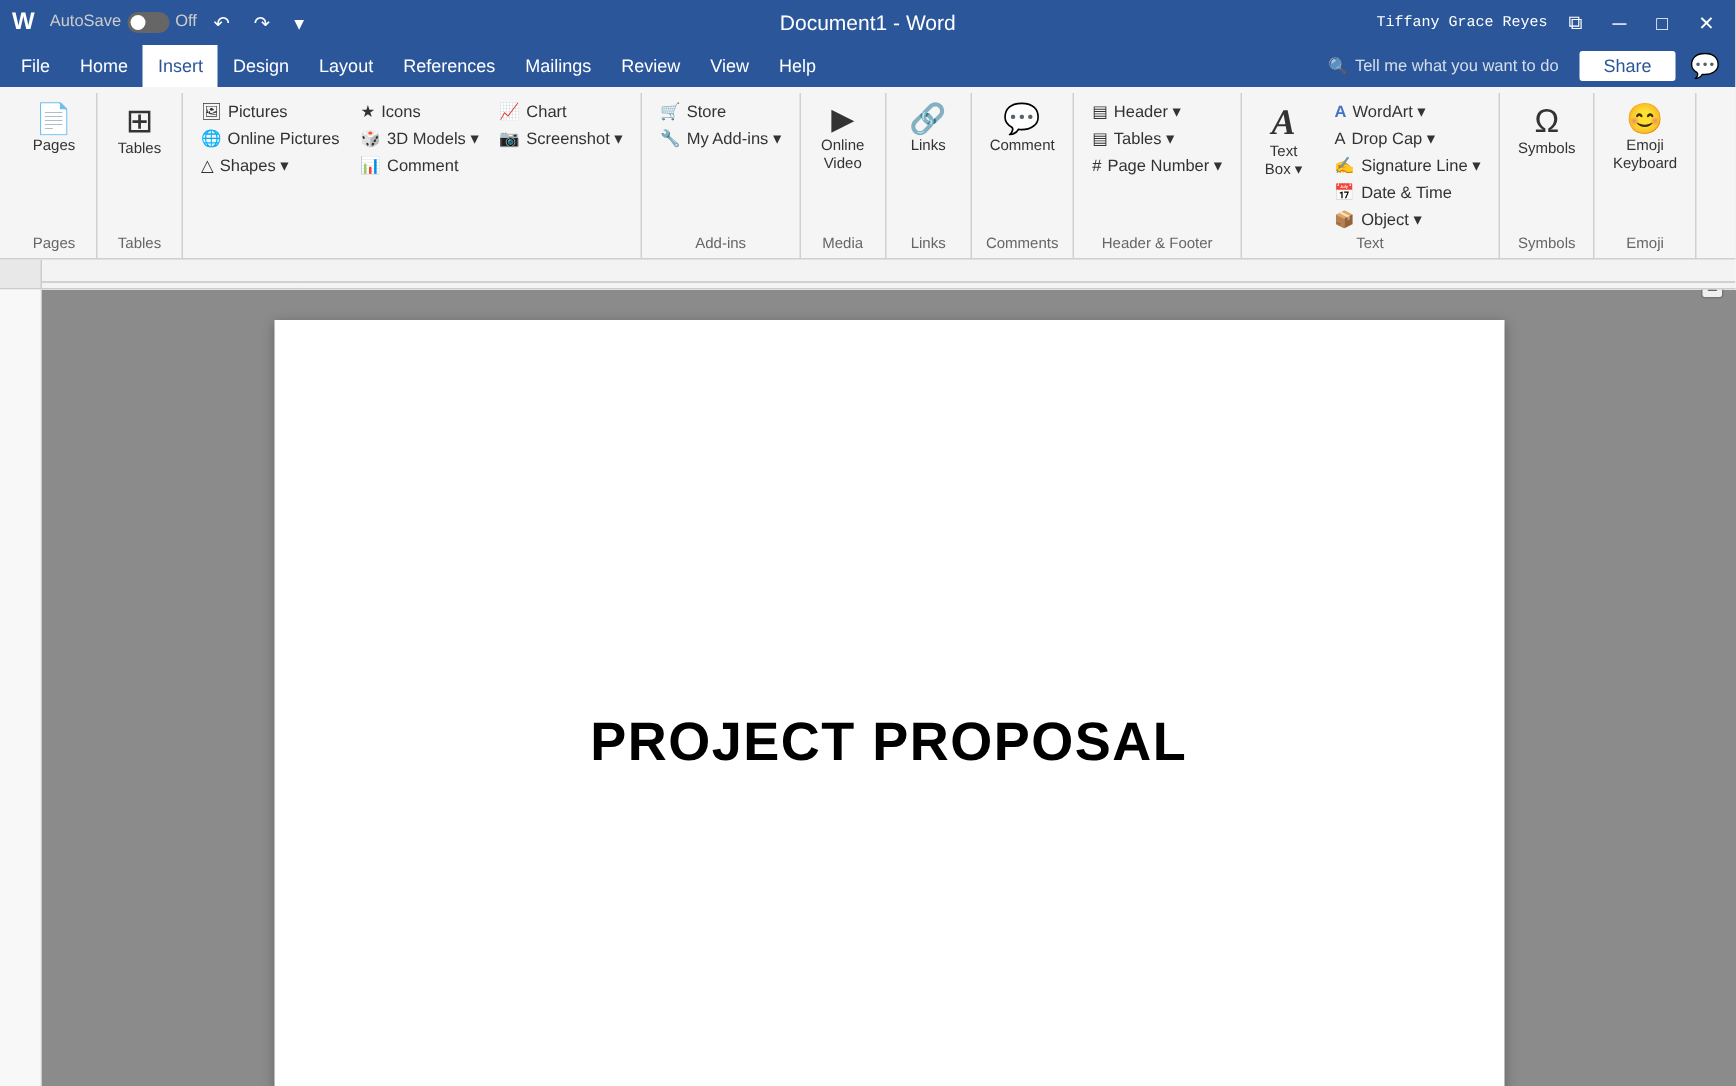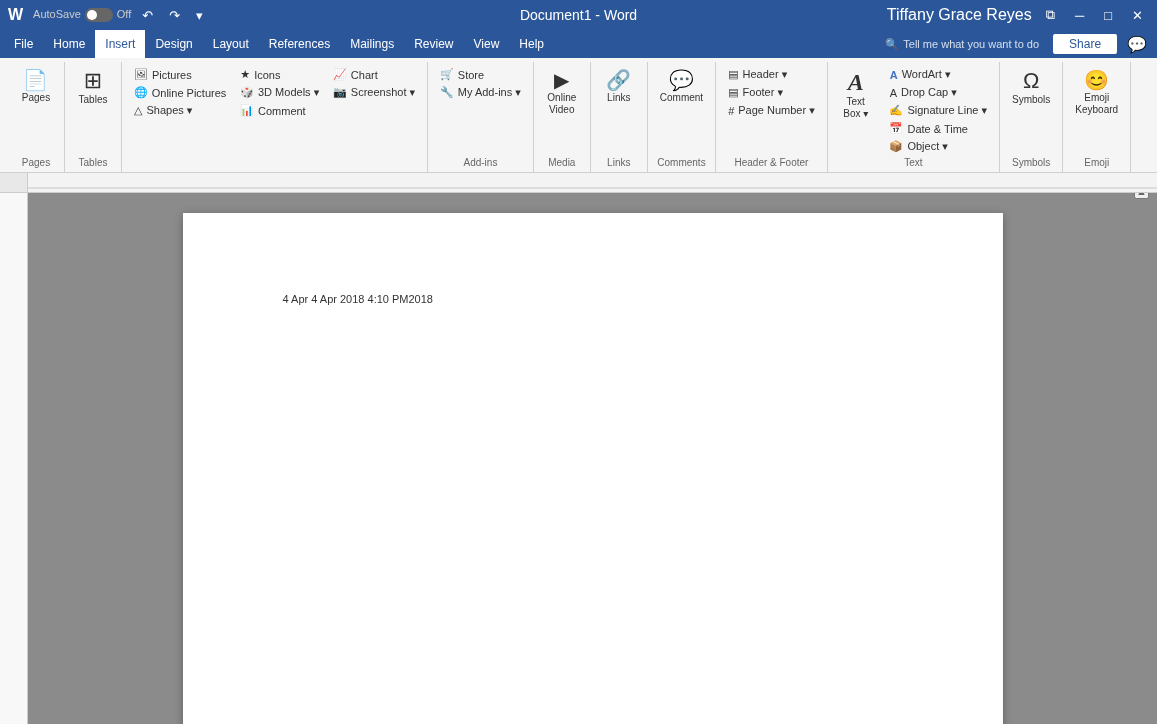--- a/index.html
+++ b/index.html
@@ -209,21 +209,21 @@
       <span>Off</span>
     </span>
     <button class="undo-btn" title="Undo">↶</button>
     <button class="undo-btn" title="Redo">↷</button>
     <button class="undo-btn" title="Customize Quick Access Toolbar">▾</button>
   </div>
   <div class="title-bar-center">
     <span>Document1 - Word</span>
   </div>
   <div class="title-bar-right">
-    <span style="font-size:16px;">Tiffany Grace Reyes</span>
+    <span style="font-size:10px;font-family:Liberation Mono, monospace;">Tiffany Grace Reyes</span>
     <button class="title-btn">⧉</button>
     <button class="title-btn">─</button>
     <button class="title-btn">□</button>
     <button class="title-btn close">✕</button>
   </div>
 </div>
 
 <div class="menu-bar">
   <div class="menu-item">File</div>
   <div class="menu-item">Home</div>
@@ -356,21 +356,21 @@
 
   <div class="ribbon-group">
     <div class="ribbon-items">
       <div class="ribbon-col">
         <button class="ribbon-btn-sm">
           <span>▤</span>
           <span>Header ▾</span>
         </button>
         <button class="ribbon-btn-sm">
           <span>▤</span>
-          <span>Footer ▾</span>
+          <span>Tables ▾</span>
         </button>
         <button class="ribbon-btn-sm">
           <span>#</span>
           <span>Page Number ▾</span>
         </button>
       </div>
     </div>
     <div class="ribbon-label">Header &amp; Footer</div>
   </div>
 
@@ -444,16 +444,16 @@
 <div class="main-area">
 
   <div class="ruler-v">
     <svg width="28" height="600">
       <rect width="28" height="600" fill="#f8f8f8"></rect>
     </svg>
   </div>
 
   <div class="document-area">
     <div class="page">
-      <div class="page-date">4 Apr 4 Apr 2018 4:10 PM2018</div>
+      <div class="page-title">PROJECT PROPOSAL</div>
     </div>
   </div>
 </div>
 
 </body></html>

